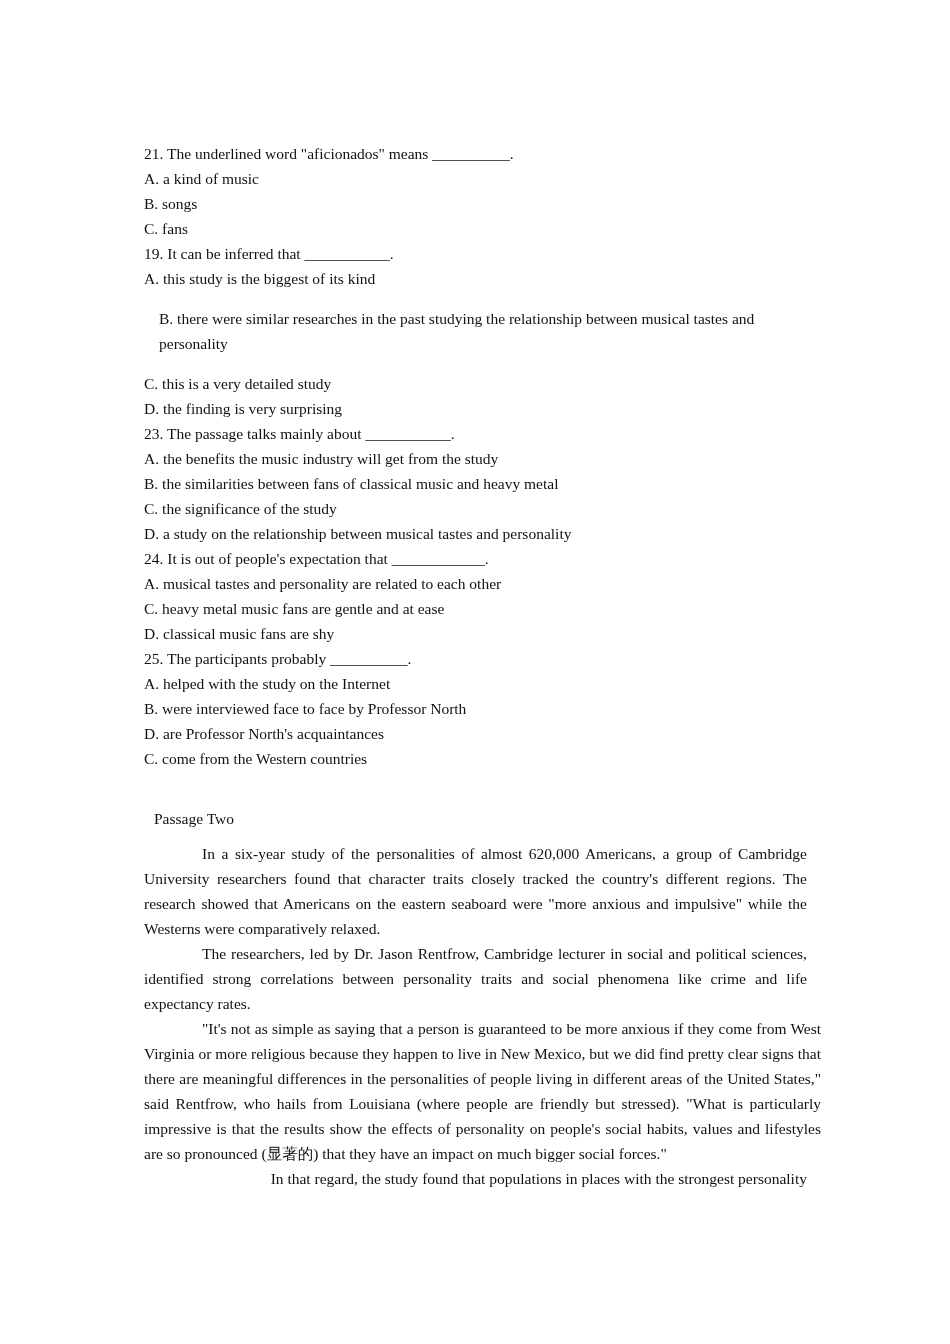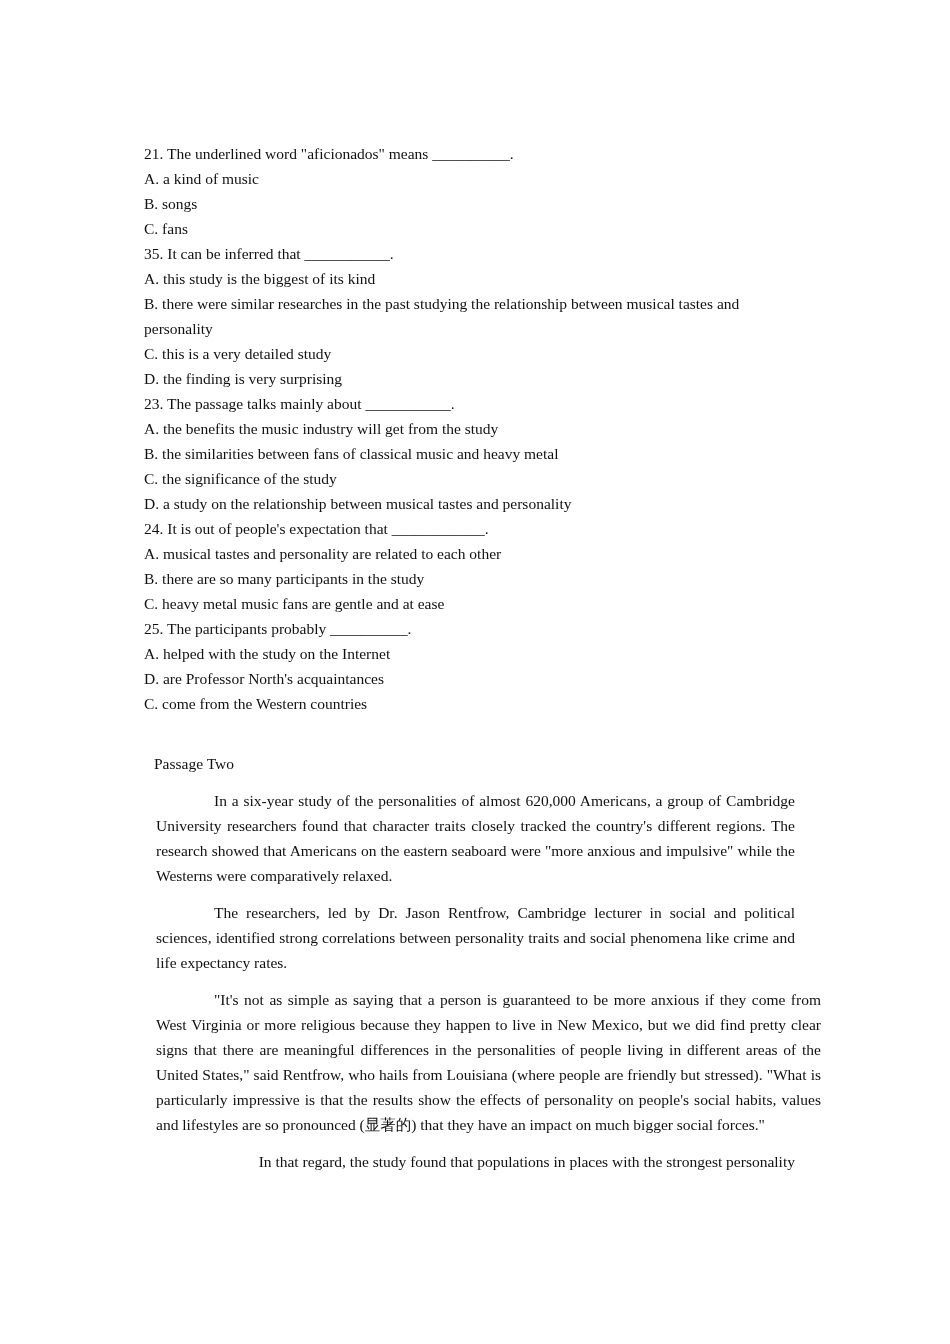--- a/index.html
+++ b/index.html
@@ -23,28 +23,28 @@
       width: 663px;
     }
     .line {
       height: 25px;
       line-height: 25px;
       white-space: nowrap;
       margin: 0;
     }
     .wrap {
       line-height: 25px;
-      margin: 0;
+      margin: 15px;
       white-space: normal;
     }
     .gap {
       height: 25px;
     }
     .para {
-      margin: 12px;
+      margin: 0;
       line-height: 25px;
       text-align: justify;
       text-indent: 58px;
     }
     .para.last-line-spill {
       margin-right: -14px;
     }
     .heading {
       height: 25px;
       line-height: 25px;
@@ -58,45 +58,46 @@
 <div class="page">
 
   <div class="q-block">
     <p class="line">21. The underlined word "aficionados" means __________.</p>
     <p class="line">A. a kind of music</p>
     <p class="line">B. songs</p>
     <p class="line">C. fans</p>
   </div>
 
   <div class="q-block">
-    <p class="line">35. It can be inferred that ___________.</p>
+    <p class="line">19. It can be inferred that ___________.</p>
     <p class="line">A. this study is the biggest of its kind</p>
     <p class="wrap">B. there were similar researches in the past studying the relationship between musical tastes and personality</p>
     <p class="line">C. this is a very detailed study</p>
     <p class="line">D. the finding is very surprising</p>
   </div>
 
   <div class="q-block">
     <p class="line">23. The passage talks mainly about ___________.</p>
     <p class="line">A. the benefits the music industry will get from the study</p>
     <p class="line">B. the similarities between fans of classical music and heavy metal</p>
     <p class="line">C. the significance of the study</p>
     <p class="line">D. a study on the relationship between musical tastes and personality</p>
   </div>
 
   <div class="q-block">
     <p class="line">24. It is out of people's expectation that ____________.</p>
     <p class="line">A. musical tastes and personality are related to each other</p>
-    <p class="line">B. there are so many participants in the study</p>
     <p class="line">C. heavy metal music fans are gentle and at ease</p>
+    <p class="line">D. classical music fans are shy</p>
   </div>
 
   <div class="q-block">
     <p class="line">25. The participants probably __________.</p>
     <p class="line">A. helped with the study on the Internet</p>
+    <p class="line">B. were interviewed face to face by Professor North</p>
     <p class="line">D. are Professor North's acquaintances</p>
     <p class="line">C. come from the Western countries</p>
   </div>
 
   <div class="gap"></div>
 
   <div>
     <p class="heading">Passage Two</p>
     <p class="para">In a six-year study of the personalities of almost 620,000 Americans, a group of Cambridge University researchers found that character traits closely tracked the country's different regions. The research showed that Americans on the eastern seaboard were "more anxious and impulsive" while the Westerns were comparatively relaxed.</p>
     <p class="para">The researchers, led by Dr. Jason Rentfrow, Cambridge lecturer in social and political sciences, identified strong correlations between personality traits and social phenomena like crime and life expectancy rates.</p>

